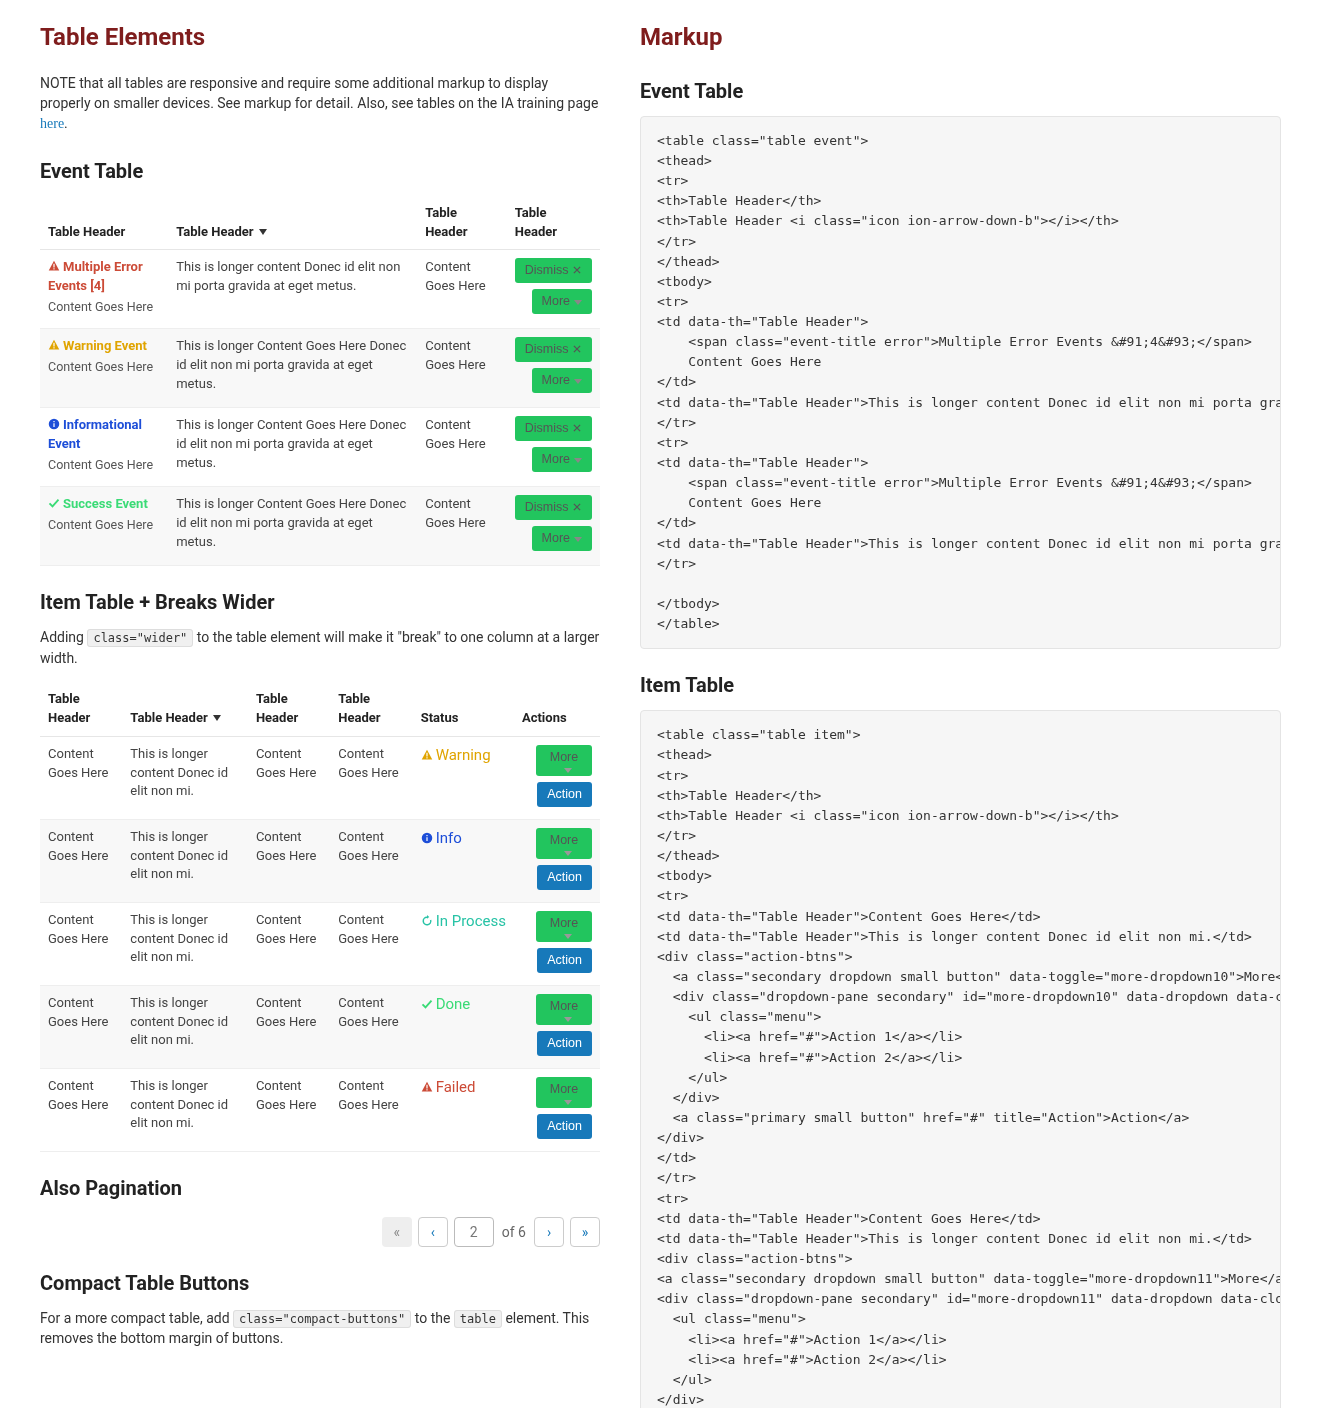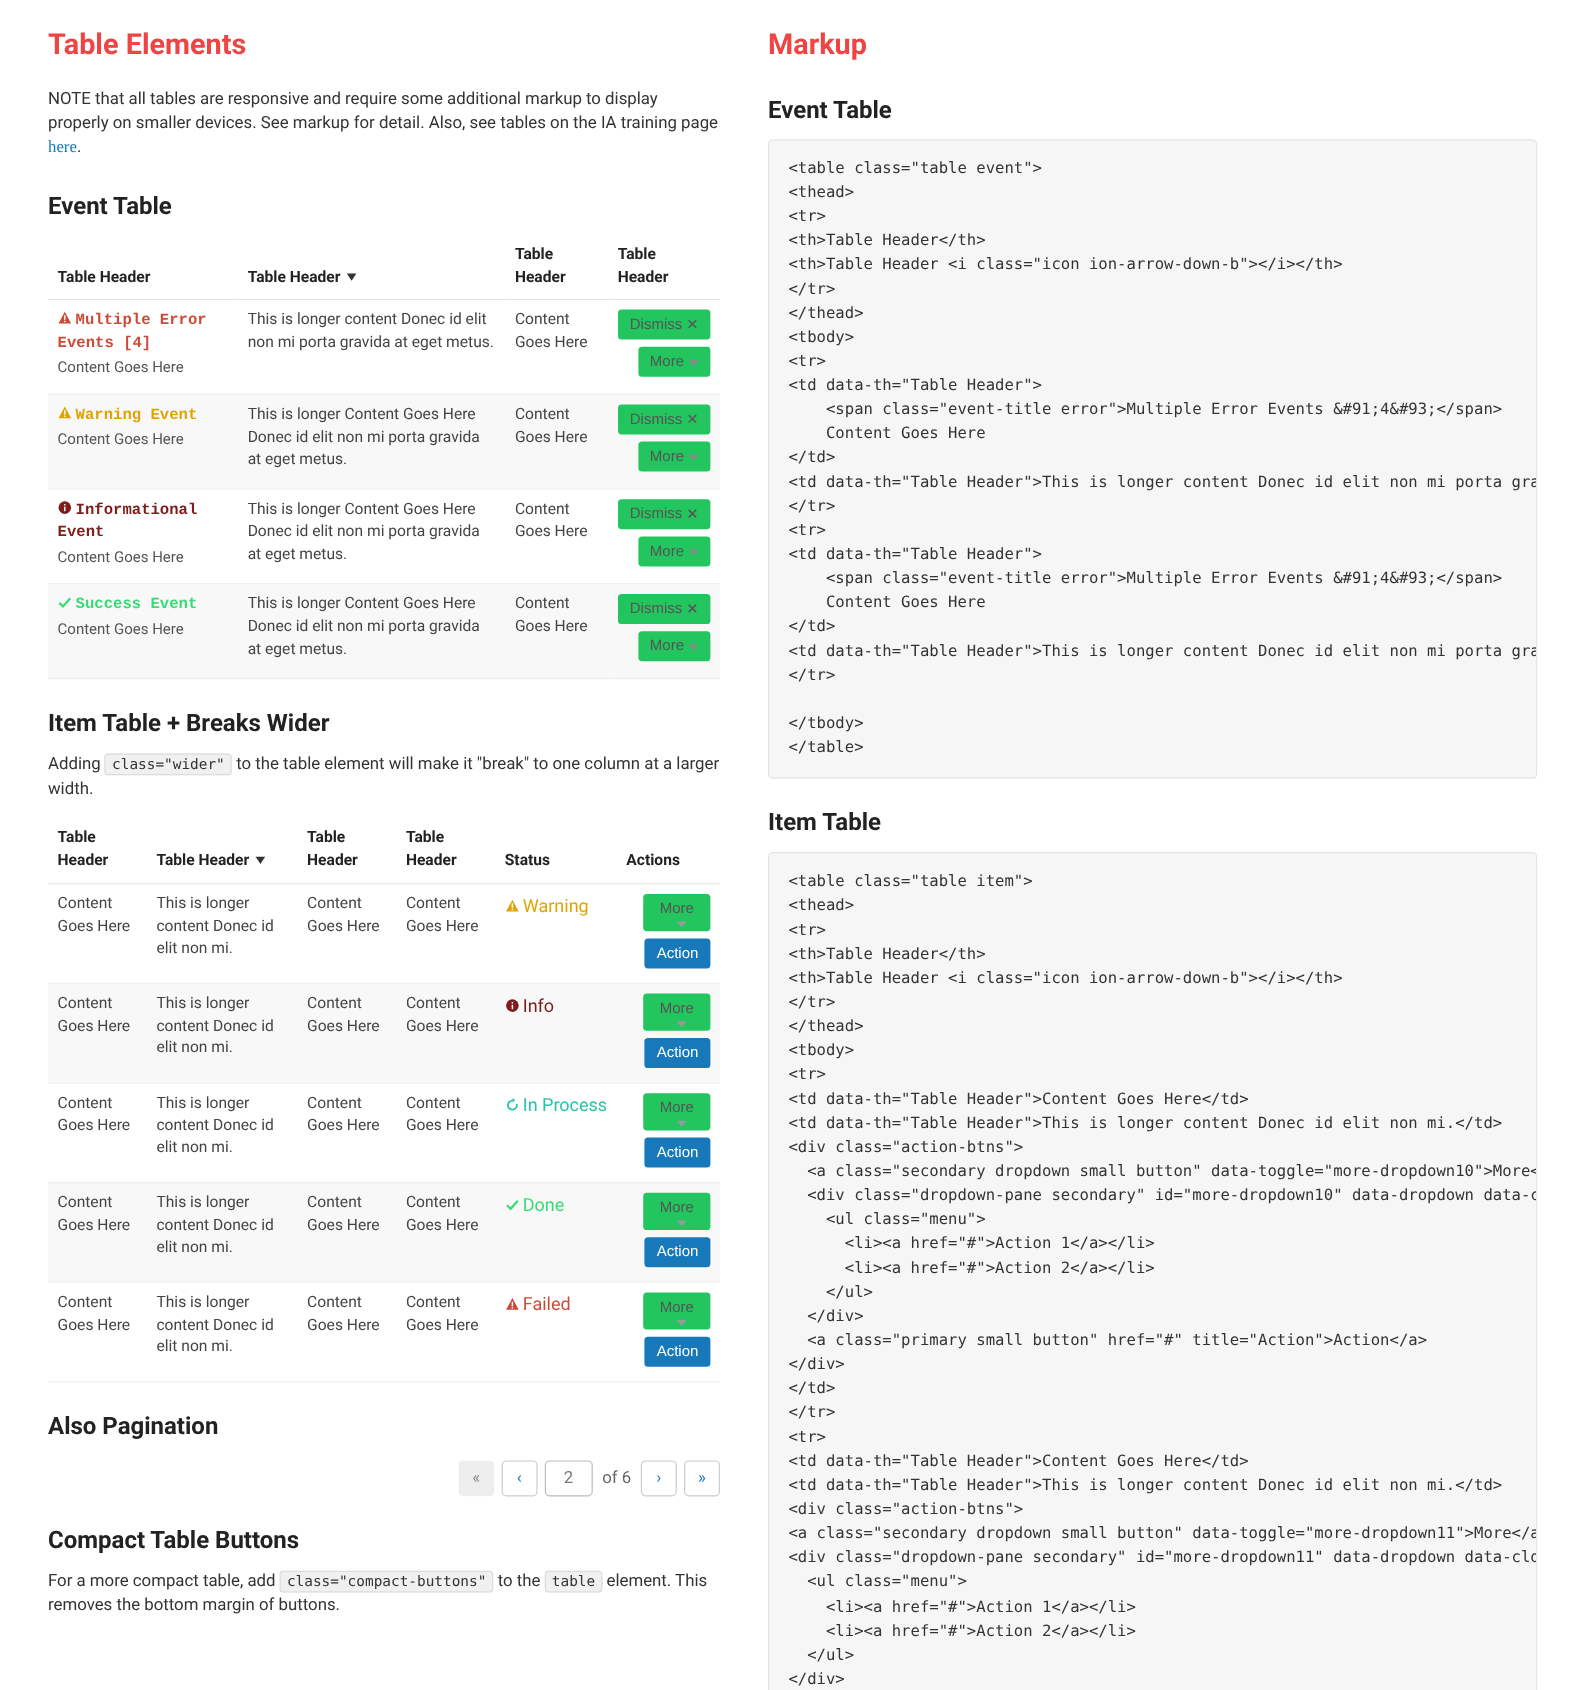--- a/index.html
+++ b/index.html
@@ -15,21 +15,21 @@
   .page {
     max-width: 1321px;
     margin: 0 auto;
     display: flex;
     gap: 40px;
     padding: 0 40px;
   }
   .col { flex: 1; min-width: 0; }
   .col-left { max-width: 560px; }
   .col-right { flex: 1; }
-  h1 { font-size: 24px; font-weight: 700; margin: 0 0 18px; color: #ef4444; }
+  h1 { font-size: 24px; font-weight: 700; margin: 0 0 18px; color: #7f1d1d; }
   h1.markup { }
   h2 { font-size: 20px; font-weight: 700; margin: 22px 0 10px; color: #222; }
   p { margin: 0 0 14px; color: #333; }
   a.link { color: #1779ba; text-decoration: none; font-family: Liberation Serif, serif; }
   code.inline {
     background: #f0f0f0;
     border: 1px solid #ddd;
     border-radius: 3px;
     padding: 1px 5px;
     font-family: ui-monospace, Menlo, Consolas, monospace;
@@ -46,27 +46,27 @@
     border-bottom: 1px solid #e6e6e6;
     vertical-align: bottom;
   }
   table.table td {
     padding: 8px 8px;
     border-bottom: 1px solid #eee;
     vertical-align: top;
     color: #444;
   }
   table.table tbody tr:nth-child(even) td { background: #f8f8f8; }
-  .event-title { font-weight: 700; display: block; margin-bottom: 2px; font-family: Liberation Mono, monospace; }
+  .event-title { font-weight: 700; display: block; margin-bottom: 2px; }
   .evt-sub { color: #555; font-size: 12.5px; }
 
   
   .c-error  { color: #cc4b37; }
   .c-warn   { color: #e0a400; }
-  .c-info   { color: #7f1d1d; }
+  .c-info   { color: #1d4ed8; }
   .c-proc   { color: #28c3a6; }
   .c-done   { color: #3adb76; }
   .status-label { font-weight: 400; font-size: 15px; white-space: nowrap; }
 
   
   .ic { display: inline-block; vertical-align: -1px; margin-right: 3px; }
   .ic svg { display: block; }
 
   
   .btn {

